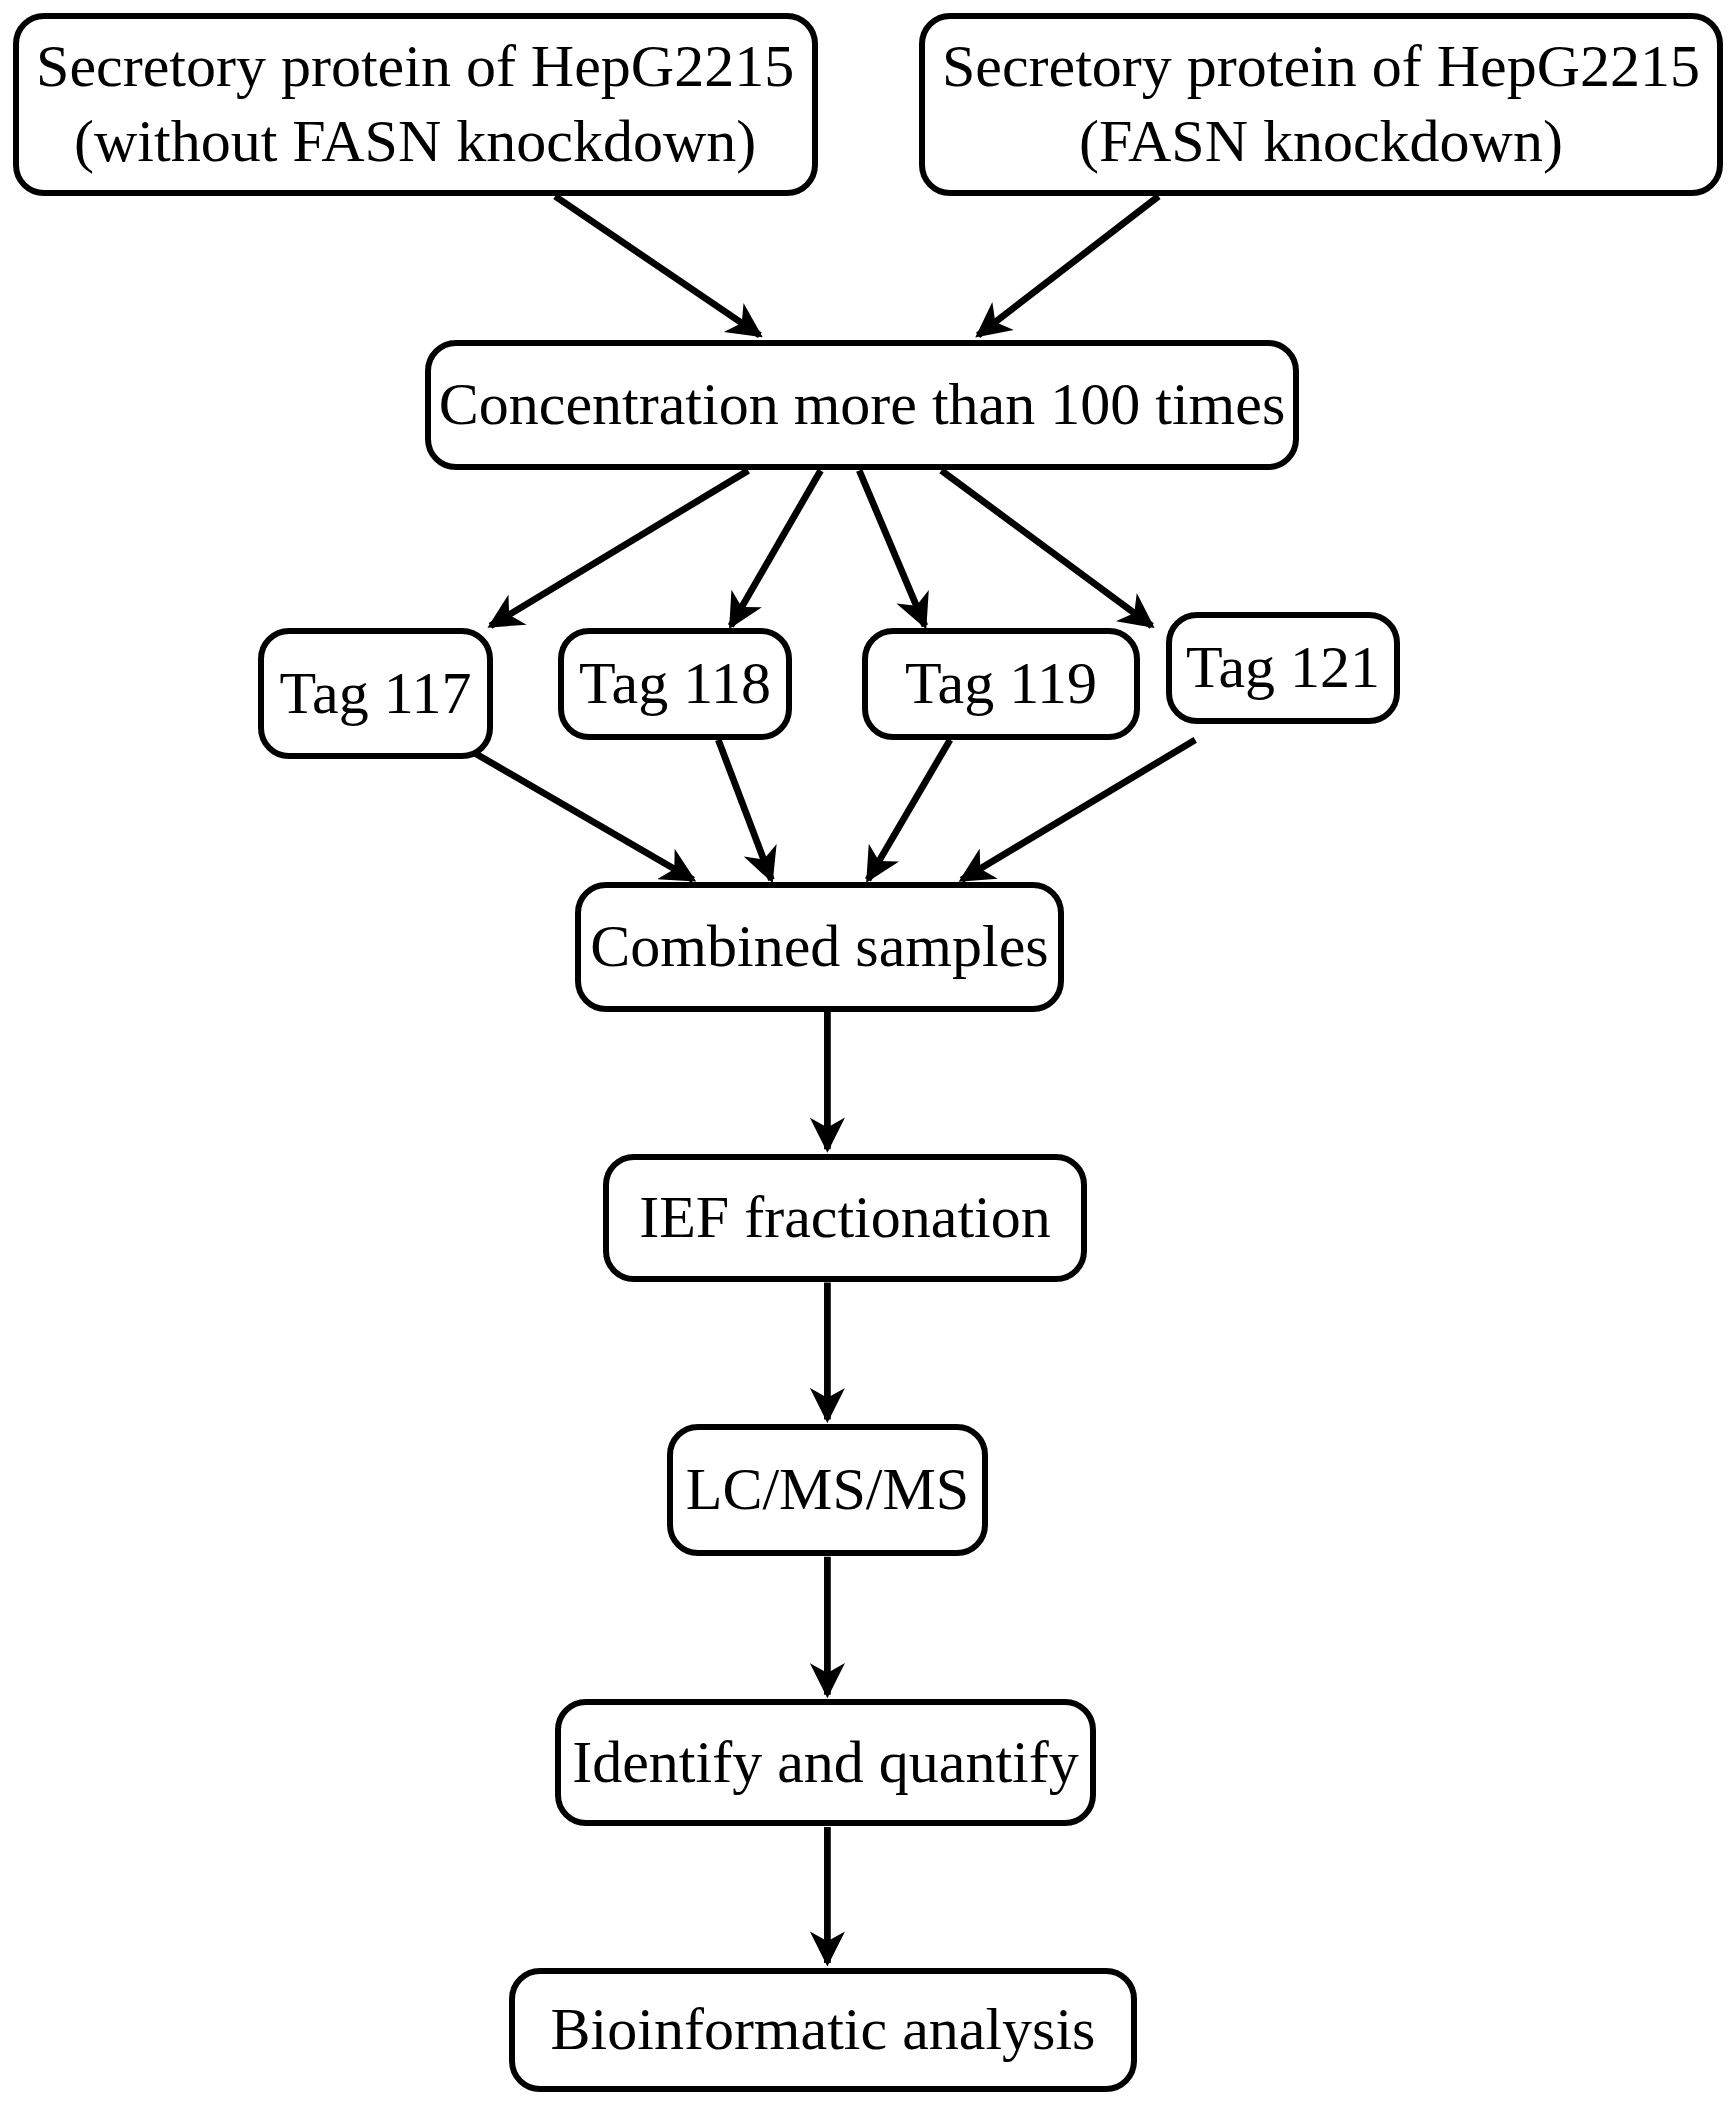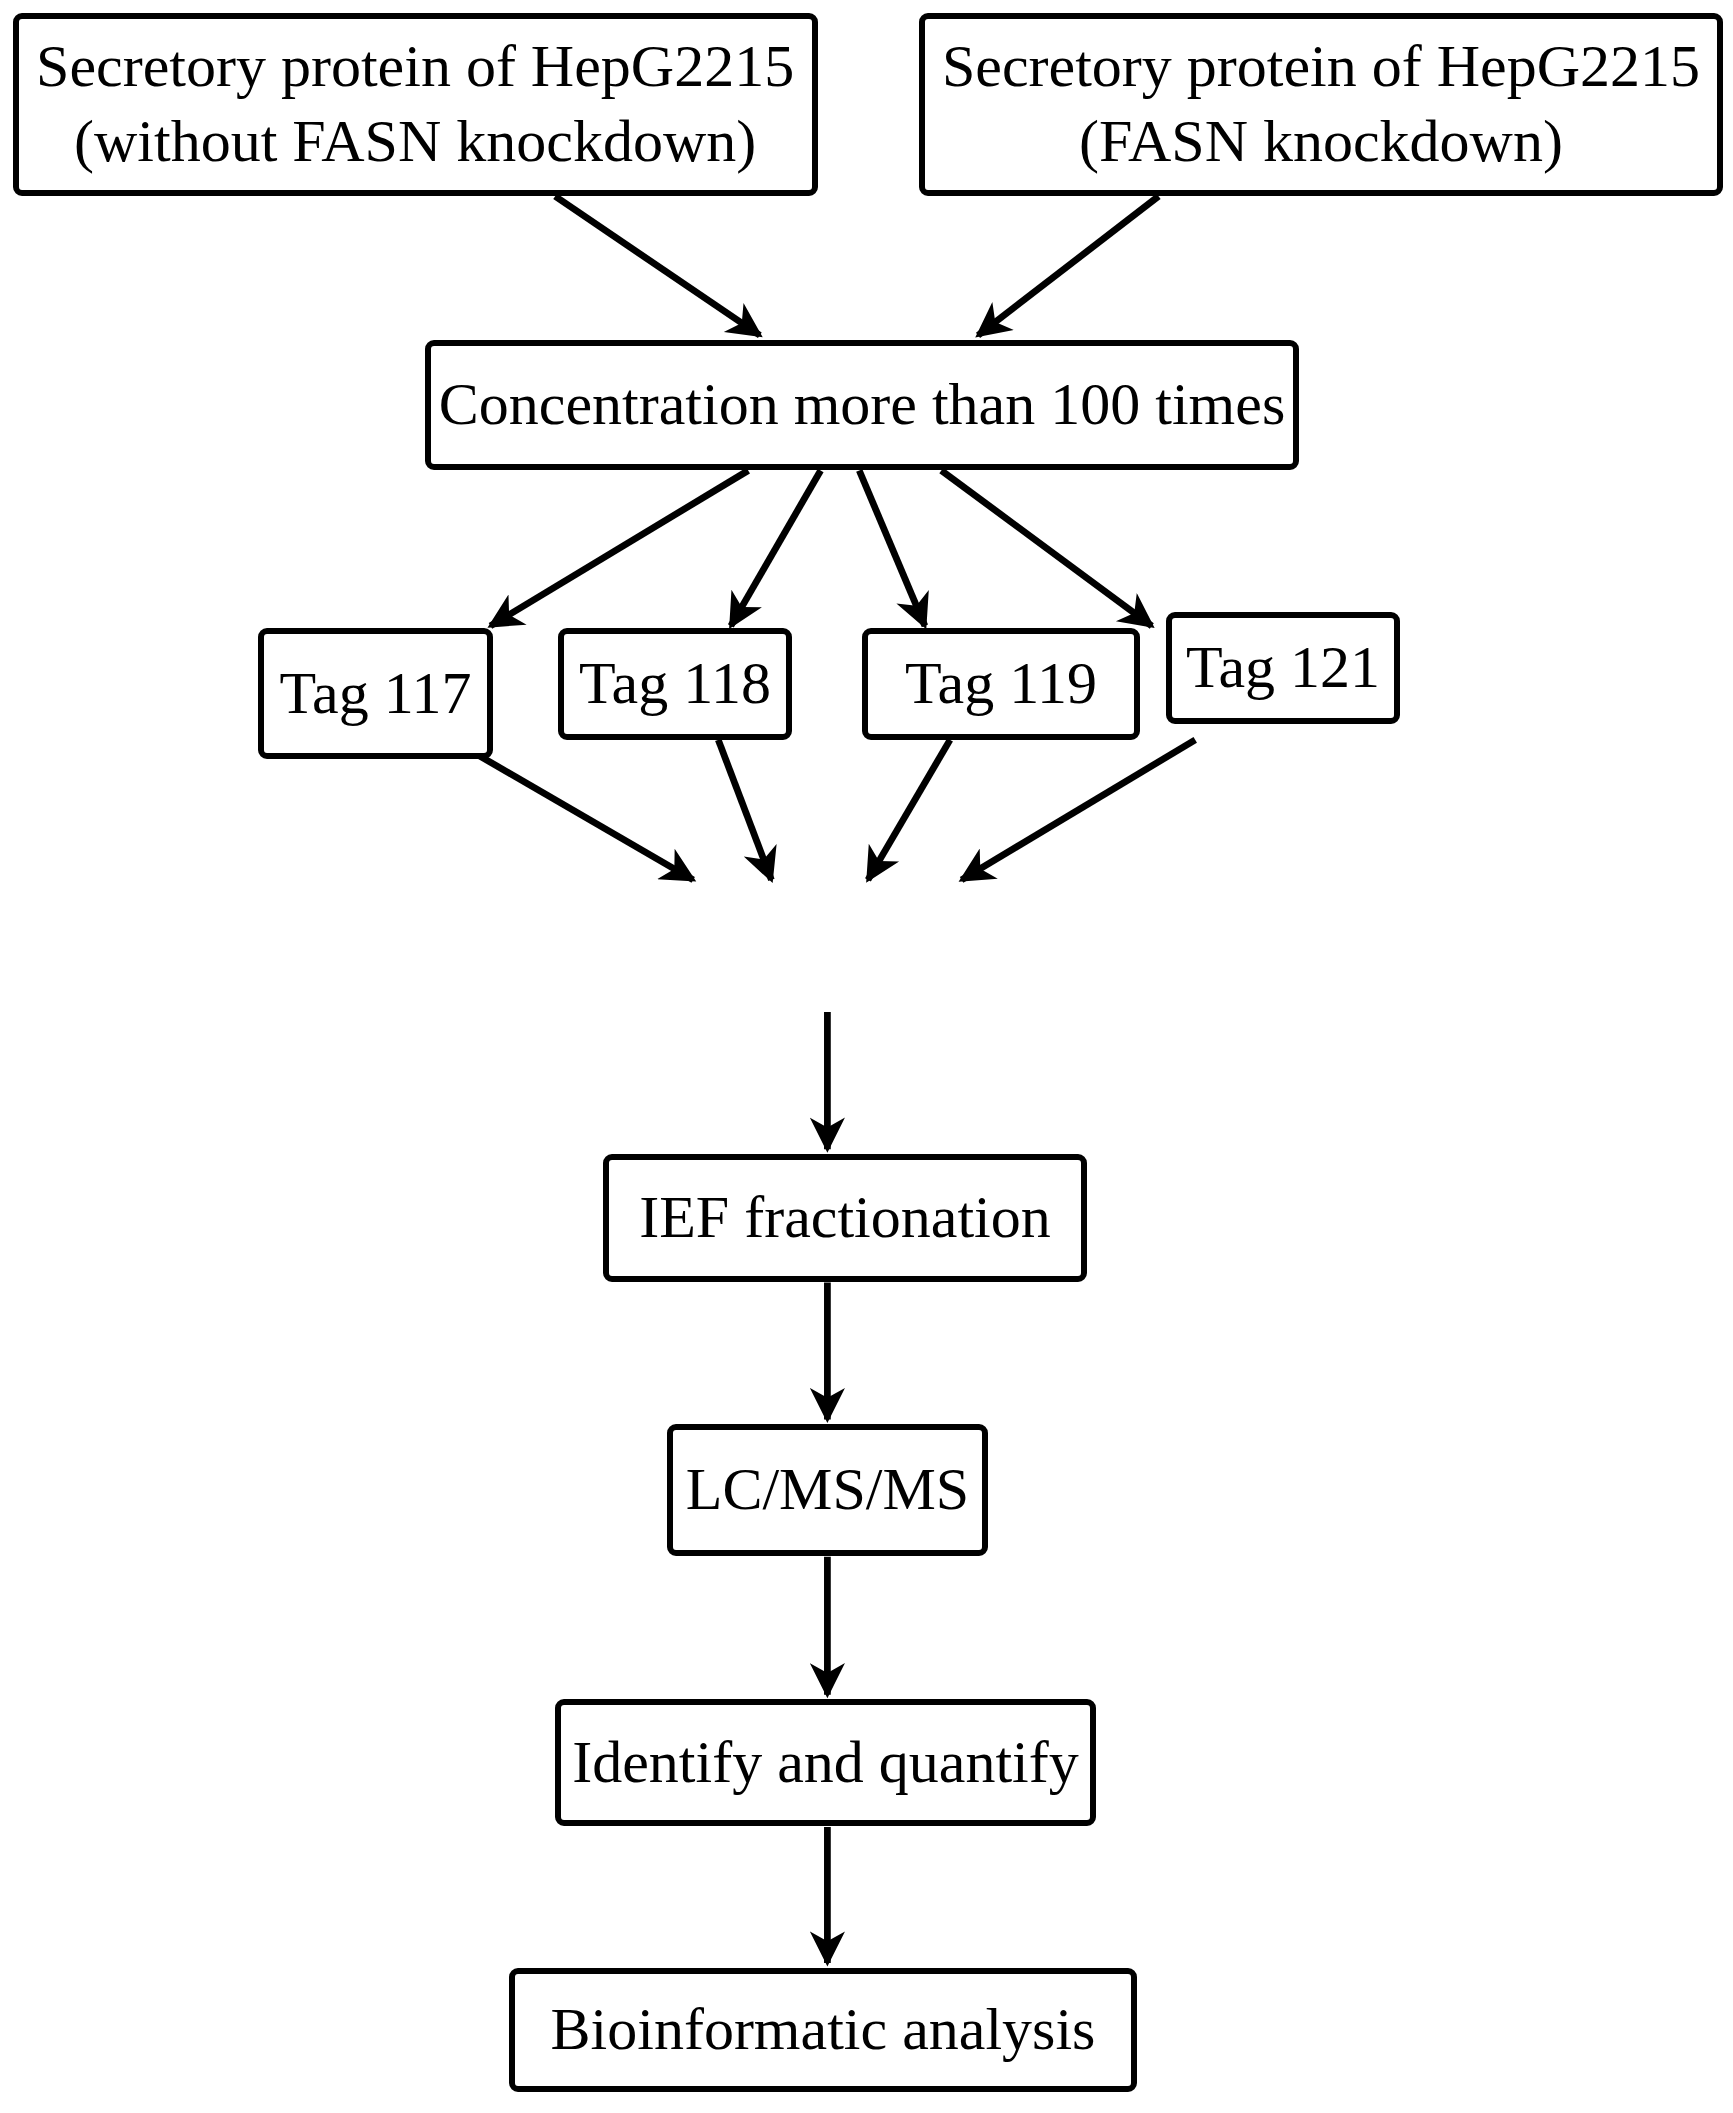--- a/index.html
+++ b/index.html
@@ -12,21 +12,21 @@
   }
   .edges-layer {
     position: absolute;
     left: 0; top: 0;
     width: 1733px; height: 2114px;
   }
   .node {
     position: absolute;
     box-sizing: border-box;
     border: 6.8px solid #000000;
-    border-radius: 9px;
+    border-radius: 31px;
     background: #ffffff;
     display: flex;
     align-items: center;
     justify-content: center;
     text-align: center;
     font-family: "Liberation Serif", "DejaVu Serif", serif;
     font-size: 60px;
     line-height: 1.26;
     color: #000000;
     white-space: pre-line;
@@ -97,20 +97,23 @@
   </div>
 
   <div class="node n-tag119">
     <span>Tag 119</span>
   </div>
 
   <div class="node n-tag121">
     <span>Tag 121</span>
   </div>
 
+  <div class="node n-combined">
+    <span>Combined samples</span>
+  </div>
 
   <div class="node n-ief">
     <span>IEF fractionation</span>
   </div>
 
   <div class="node n-lcmsms">
     <span>LC/MS/MS</span>
   </div>
 
   <div class="node n-identify">

